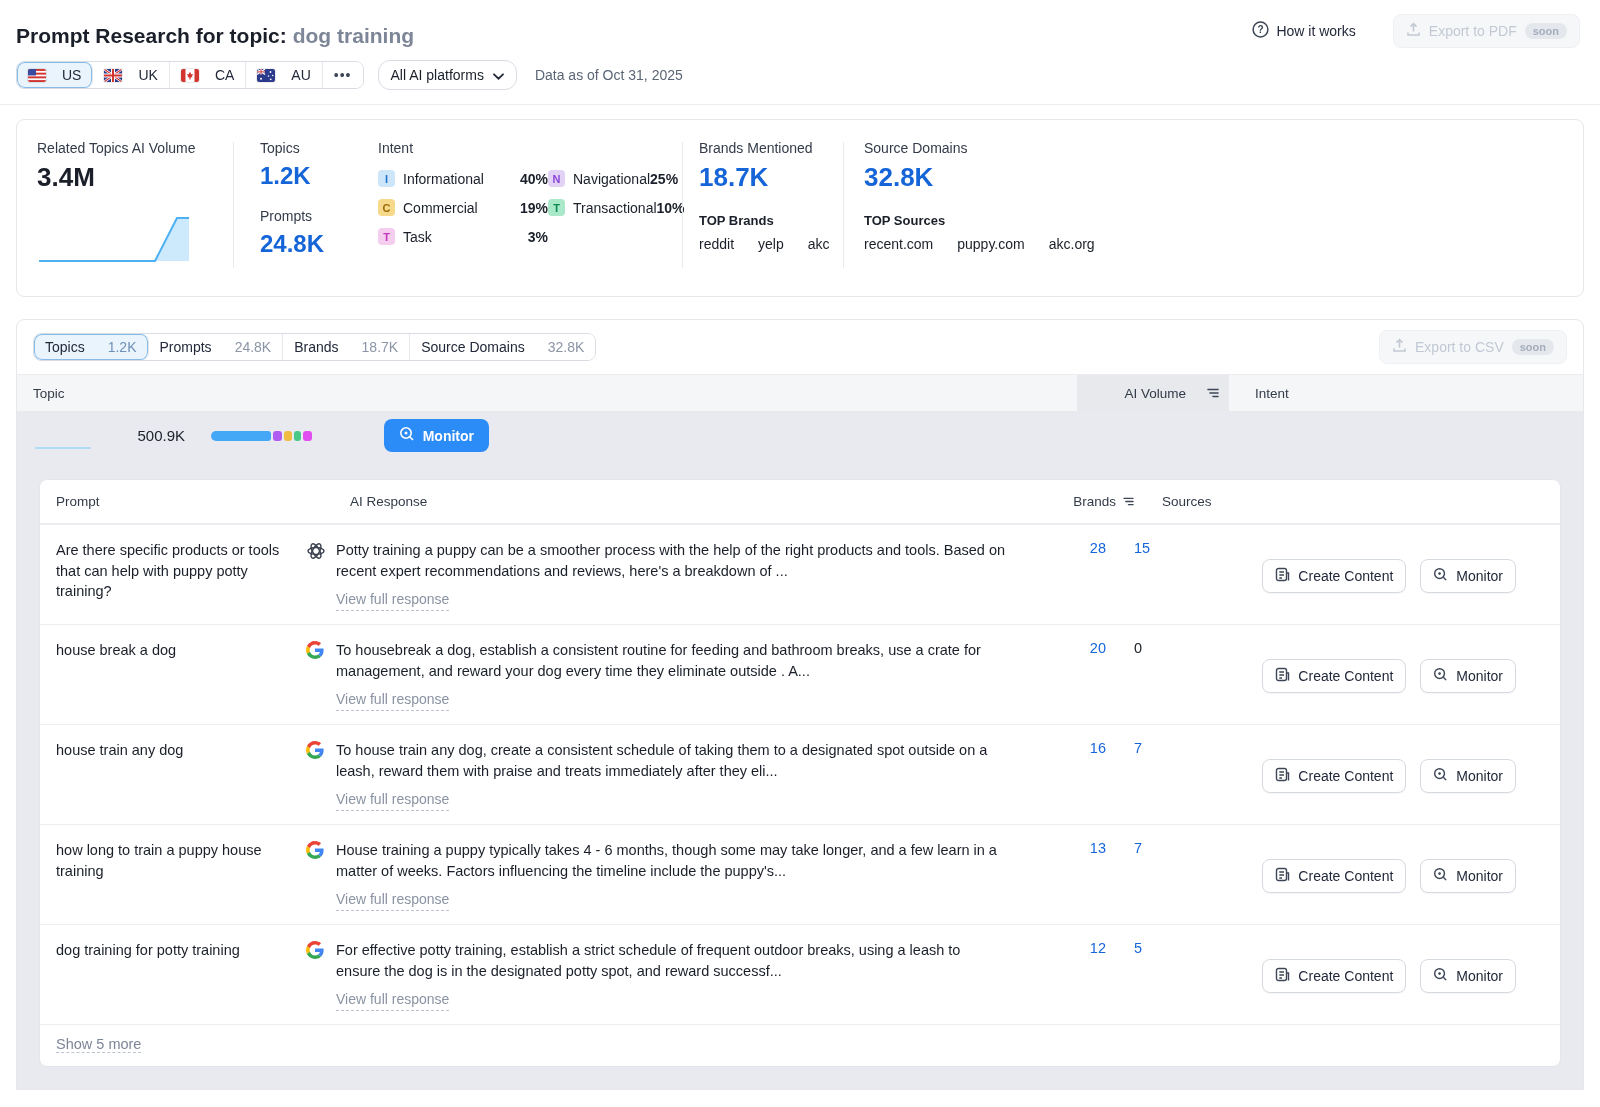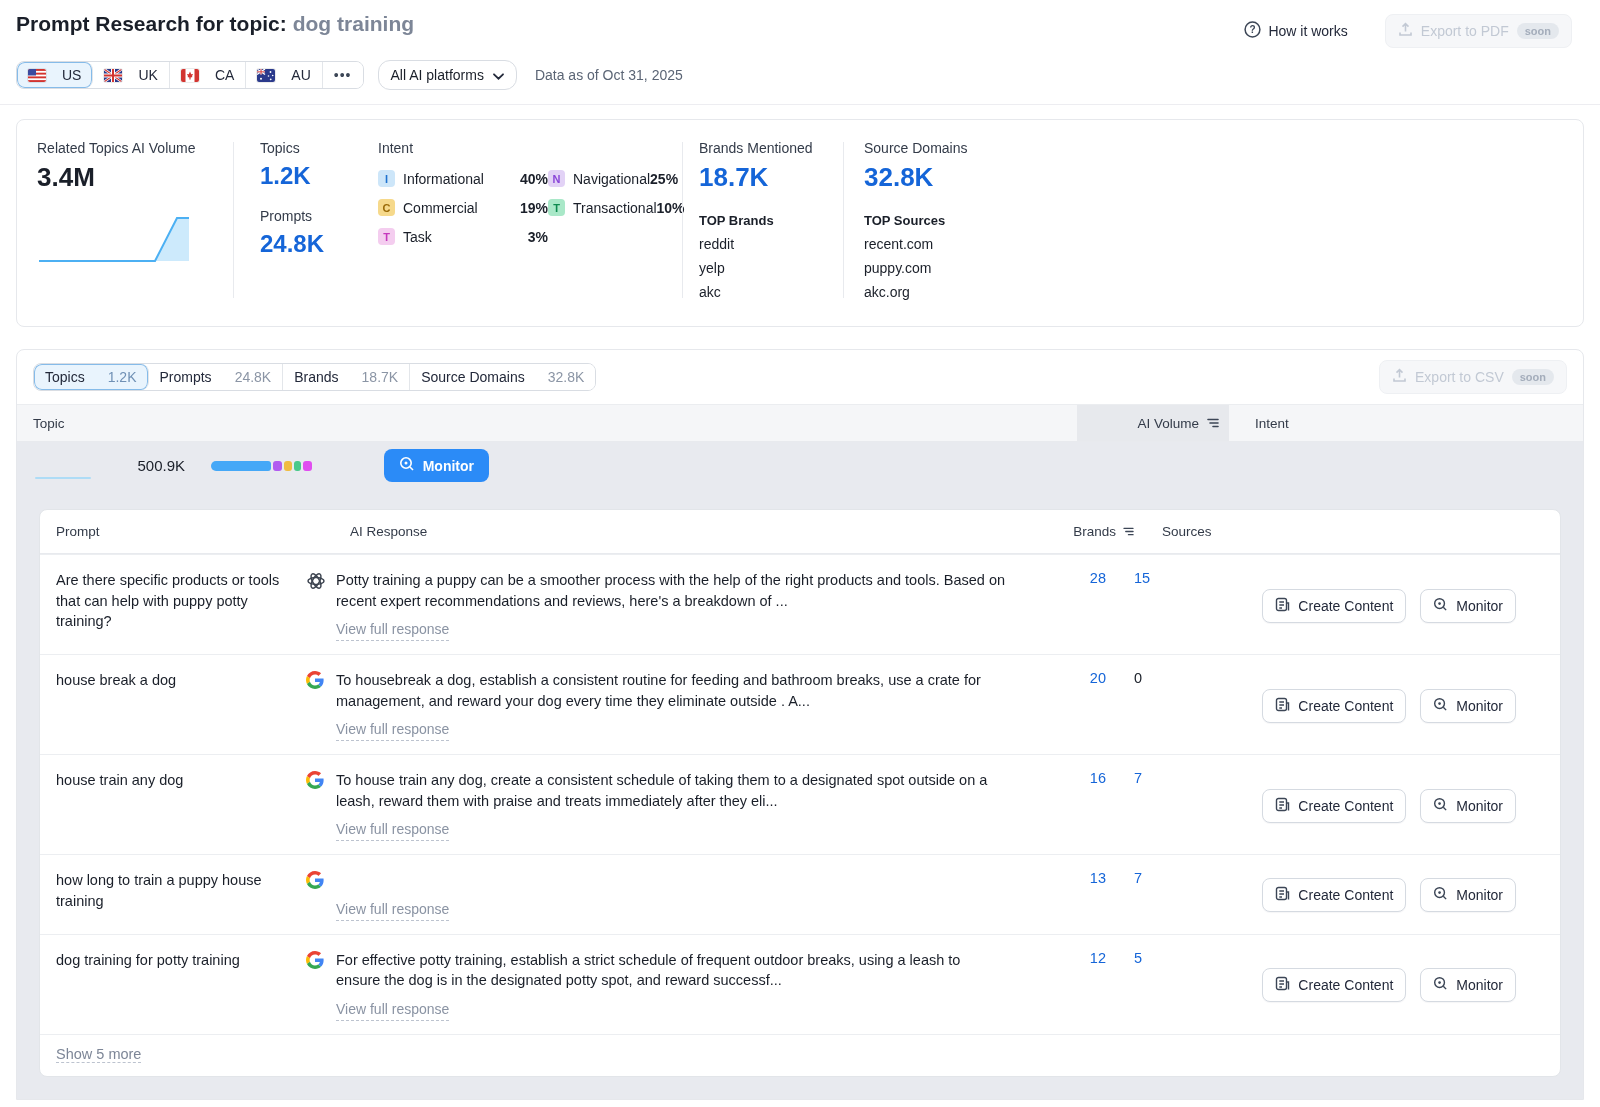--- a/index.html
+++ b/index.html
@@ -1,20 +1,20 @@
 <!DOCTYPE html>
 <html><head>
 <meta charset="utf-8">
 <style>
   * { box-sizing: border-box; margin: 0; padding: 0; }
   html,body { width:1600px; height:1107px; overflow:hidden; background:#fff;
     font-family:"Liberation Sans", sans-serif; color:#1a1f29; font-size:14px; }
 
   
-  .topbar { display:flex; justify-content:space-between; align-items:flex-start; padding:12px 28px 0 16px; }
+  .topbar { display:flex; justify-content:space-between; align-items:flex-end; padding:12px 20px 0 16px; }
   .page-title { font-size:21px; font-weight:bold; }
   .page-title .topic { color:#7d8697; margin-left:6px; }
   .top-actions { display:flex; align-items:center; gap:18px; margin-top:2px; }
   .how-it-works { display:flex; align-items:center; gap:7px; font-size:14px; color:#23293a; cursor:pointer; }
   .btn-disabled { display:flex; align-items:center; gap:8px; background:#f6f7f9; border:1px solid #eef0f3;
     border-radius:8px; padding:7px 12px; color:#c2c9d4; font-size:14px;margin-left:19px; }
   .soon-pill { background:#e4e8ed; color:#a4adbb; font-size:11px; font-weight:bold; padding:2px 8px; border-radius:9px; }
 
   
   .toolbar { display:flex; align-items:center; gap:14px; padding:12px 16px 14px; border-bottom:1px solid #ededf1; }
@@ -45,34 +45,34 @@
   .intent-badge { width:17px; height:17px; border-radius:4px; display:inline-flex; align-items:center; justify-content:center;
     font-size:11px; font-weight:bold; margin-right:8px; flex:none; }
   .intent-name { flex:1; color:#1a1f29; }
   .intent-pct { font-weight:bold; }
   .b-info { background:#cde6f9; color:#1f72cf; } .b-nav { background:#e2d2f6; color:#8a46d8; }
   .b-comm { background:#f6d98b; color:#9a6a08; } .b-trans { background:#a9e8c8; color:#0d8a4f; }
   .b-task { background:#f4cdef; color:#c637bd; }
   .col-4 { width:160px; padding-left:16px; }
   .col-5 { width:220px; padding-left:20px; }
   .top-label { font-size:13px; font-weight:bold; margin-top:20px; }
-  .top-list { margin-top:8px; display:flex; flex-direction:column; gap:8px; font-size:14px; }
+  .top-list { margin-top:8px; display:flex; gap:24px; font-size:14px; }
   .spark { margin-top:16px; }
 
   
   .main-card { margin:22px 16px 0; border:1px solid #e6e8ec; border-radius:8px 8px 0 0; overflow:hidden; }
   .tabs-row { display:flex; justify-content:space-between; align-items:center; padding:10px 16px; }
   .tab-count { color:#8b95a5; margin-left:7px; }
   .tab-item.selected { background:#e9f4fd; box-shadow:inset 0 0 0 1px #85bbe9; border-radius:8px; }
   .tab-item.selected .tab-count { color:#6f90b5; }
 
   .thead { display:flex; align-items:stretch; height:38px; background:#f5f6f8; border-top:1px solid #ebedf0;
     border-bottom:1px solid #e8eaee; font-size:13.5px; color:#333b49; padding:0 50px 0 16px; }
   .th-topic { flex:1; display:flex; align-items:center; }
-  .th-vol { width:152px; background:#e7e9ed; display:flex; align-items:center; justify-content:flex-end; gap:8px; padding-right:10px; }
+  .th-vol { width:152px; background:#e7e9ed; display:flex; align-items:center; justify-content:flex-end; gap:21px; padding-right:10px; }
   .th-intent { width:304px; display:flex; align-items:center; padding-left:26px; }
 
   .topic-row { display:flex; align-items:center; height:47px; padding:0 50px 0 16px; background:#fff; border-top:1px solid #e8eaee; }
   .topic-row.expanded { background:#e8eaef; border-top:none; }
   .topic-left { flex:1; display:flex; align-items:center; gap:10px; font-size:14.5px; }
   .chev { display:inline-flex; width:16px; justify-content:center; cursor:pointer; }
   .cell-trend { width:60px; height:36px; position:relative; }
   .cell-trend::after { content:""; position:absolute; left:2px; right:2px; bottom:5px; height:2px; background:#aedcf6; border-radius:1px; }
   .cell-vol { width:92px; text-align:right; font-size:15px; }
   .cell-bar { width:112px; margin-left:26px; display:flex; gap:2px; height:10px; }
@@ -494,21 +494,21 @@
         <div class="cell-prompt">how long to train a puppy house training</div>
         <div class="cell-engine g-icon">
           <svg width="18" height="18" viewBox="0 0 48 48">
               <path fill="#EA4335" d="M24 9.5c3.54 0 6.71 1.22 9.21 3.6l6.85-6.85C35.9 2.38 30.47 0 24 0 14.62 0 6.51 5.38 2.56 13.22l7.98 6.19C12.43 13.72 17.74 9.5 24 9.5z"></path>
               <path fill="#4285F4" d="M46.98 24.55c0-1.57-.15-3.09-.38-4.55H24v9.02h12.94c-.58 2.96-2.26 5.48-4.78 7.18l7.73 6c4.51-4.18 7.09-10.36 7.09-17.65z"></path>
               <path fill="#FBBC05" d="M10.53 28.59c-.48-1.45-.76-2.99-.76-4.59s.27-3.14.76-4.59l-7.98-6.19C.92 16.46 0 20.12 0 24c0 3.88.92 7.54 2.56 10.78l7.97-6.19z"></path>
               <path fill="#34A853" d="M24 48c6.48 0 11.93-2.13 15.89-5.81l-7.73-6c-2.15 1.45-4.92 2.3-8.16 2.3-6.26 0-11.57-4.22-13.47-9.91l-7.98 6.19C6.51 42.62 14.62 48 24 48z"></path>
             </svg>
         </div>
         <div class="cell-resp">
-          <br>
+          <span>House training a puppy typically takes 4 - 6 months, though some may take longer, and a few learn in a matter of weeks. Factors influencing the timeline include the puppy's...</span><br>
           <span class="view-full">View full response</span>
         </div>
         <div class="cell-num"><span class="num-link">13</span></div>
         <div class="cell-num2"><span class="num-link">7</span></div>
         <div class="cell-btns">
           <button class="btn-light">
             <span><svg width="15" height="15" viewBox="0 0 15 15" fill="none" stroke="#3c4656" stroke-width="1.4">
                   <rect x="1.5" y="1.5" width="10" height="12" rx="2"></rect>
                   <path d="M4.3 5 H9 M4.3 8 H9 M4.3 11 H7"></path>
                   <path d="M11.5 6 H13.5 V13.5"></path>

